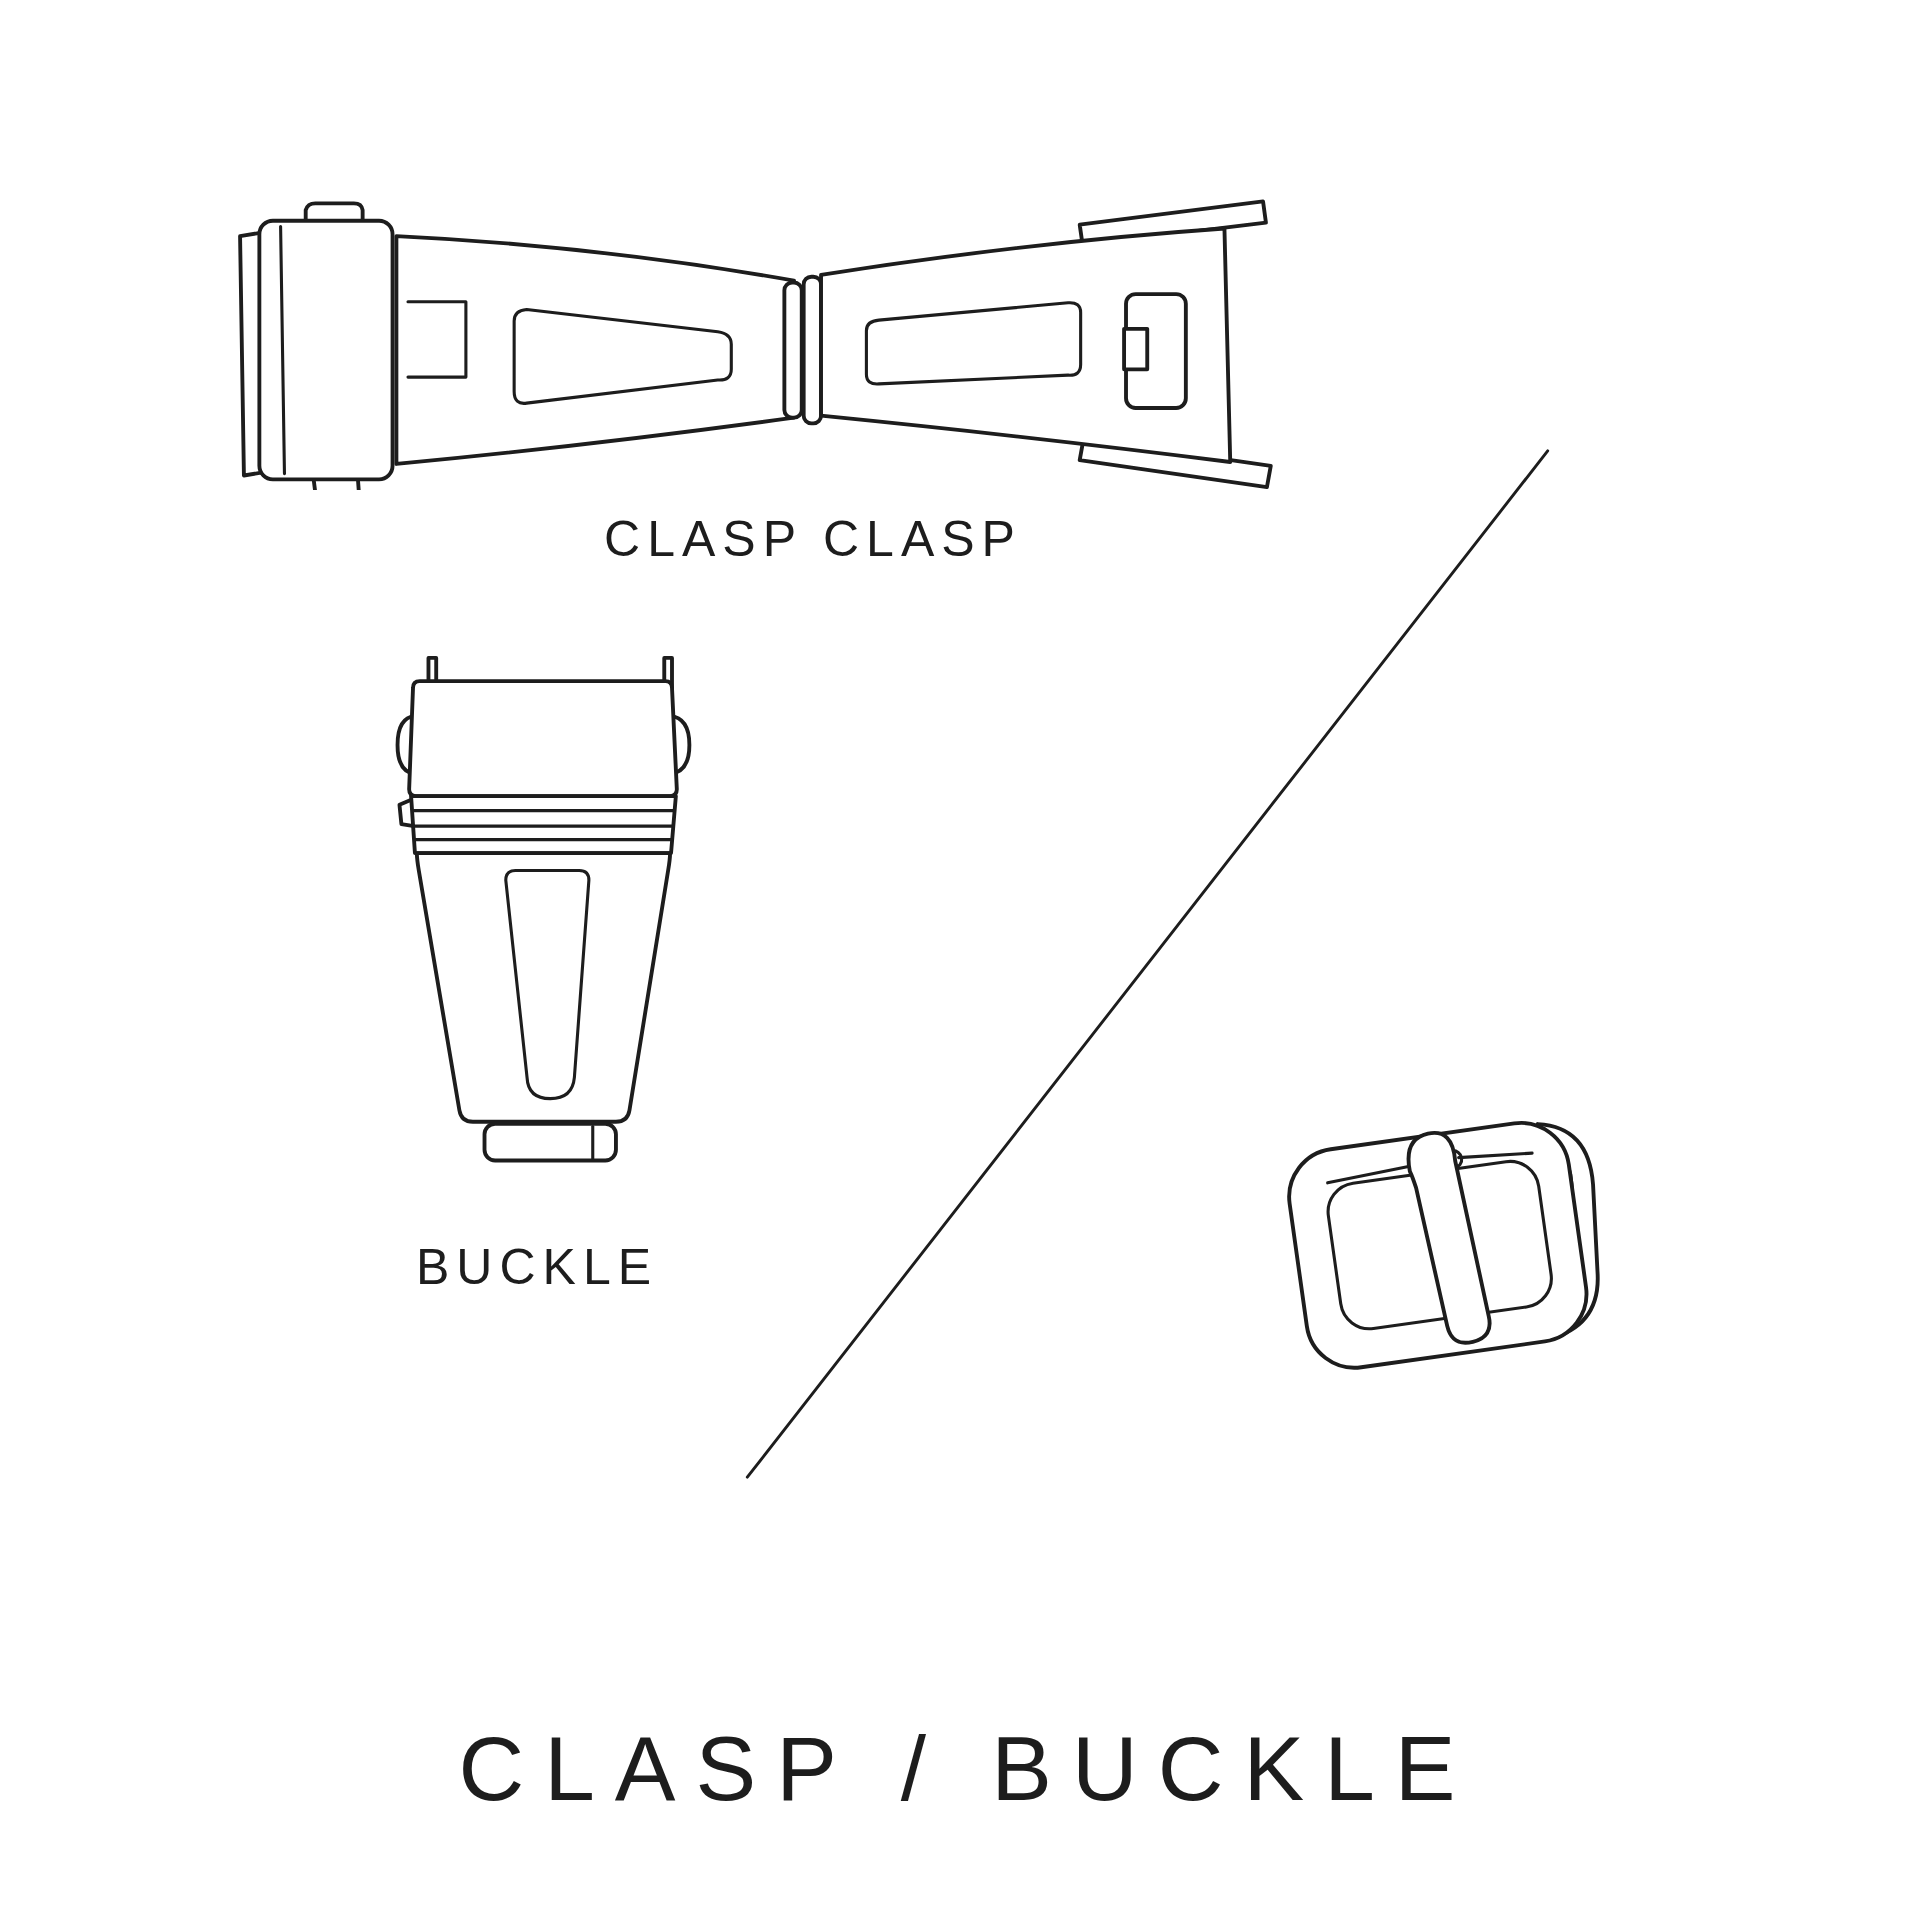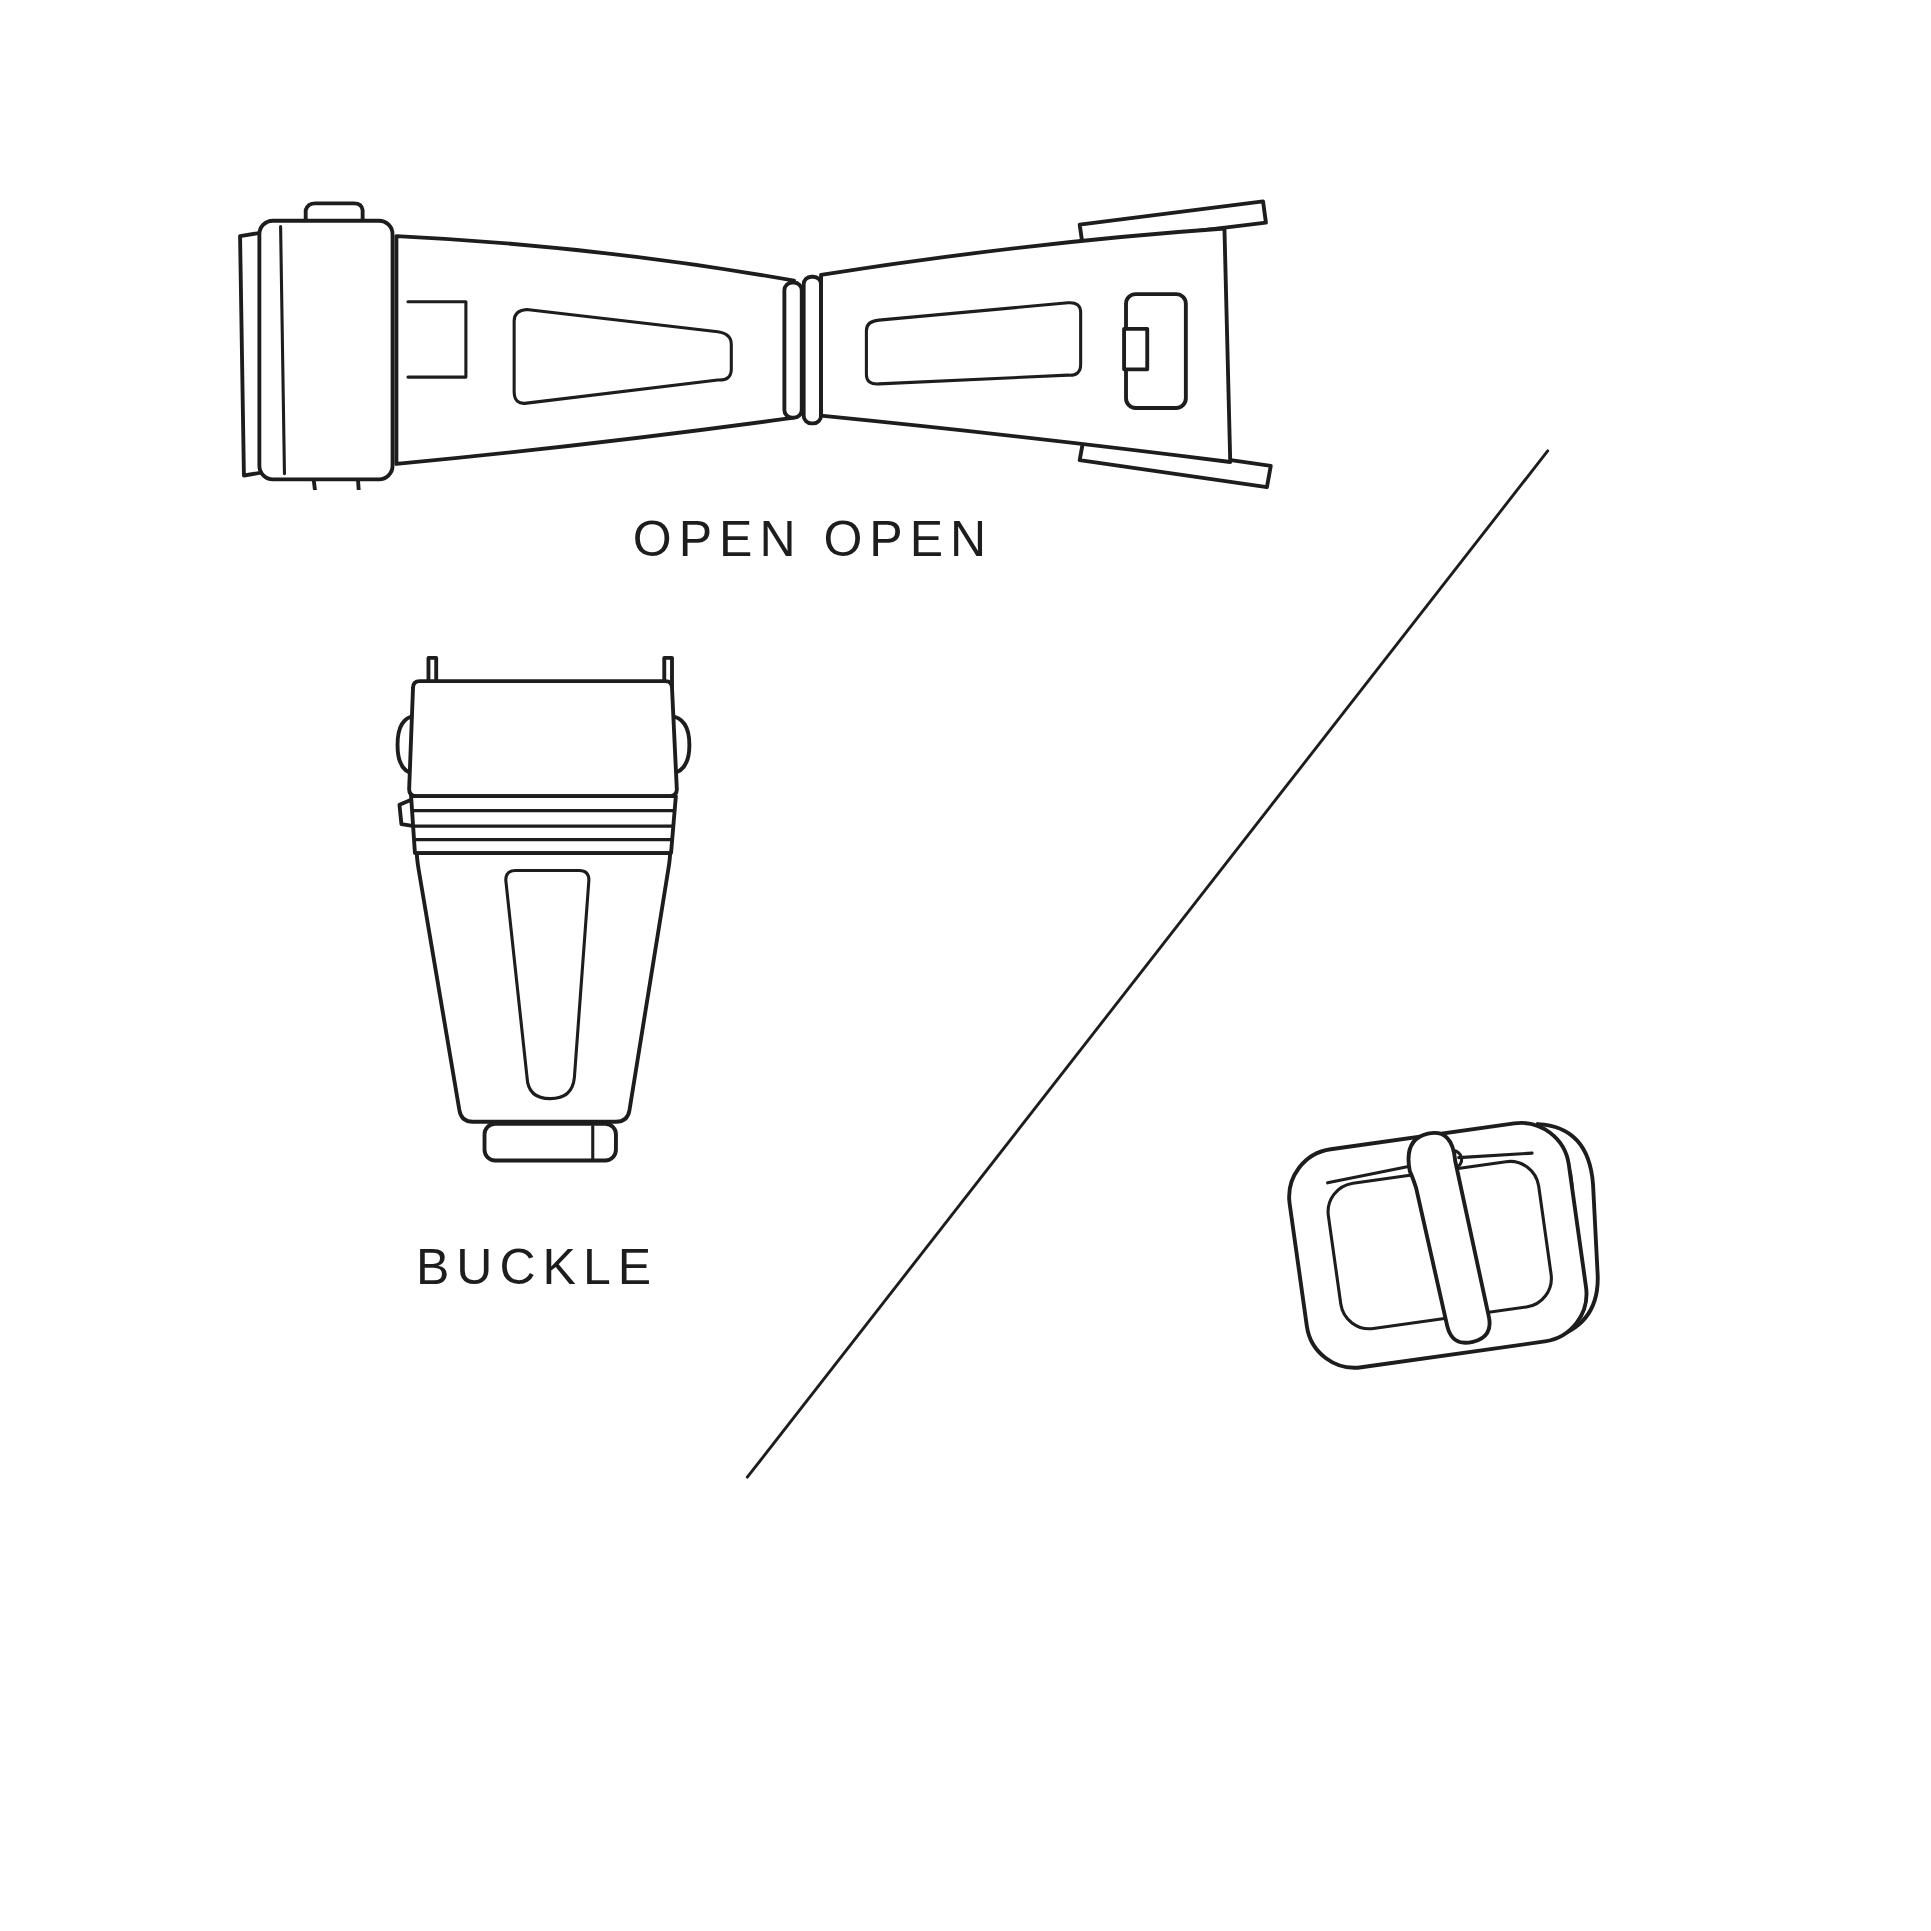--- a/index.html
+++ b/index.html
@@ -71,21 +71,21 @@
         <path class="lineart" d="M612,92 Q830,58 1030,44 L1036,286 Q832,260 612,238 Z"></path>
 
         <path class="lineart-thin" d="M672,139 L868,121 Q881,120 881,131 L881,185 Q881,197 868,196 L672,205 Q659,206 659,195 L659,150 Q659,140 672,139 Z"></path>
 
         <rect class="lineart" x="928" y="112" width="62" height="118" rx="10"></rect>
         <path class="lineart" d="M926,148 L950,148 L950,190 L926,190 Z"></path>
       </g>
     </svg>
   </div>
 
-  <div class="label" style="left:813px;top:510px;">OPEN OPEN</div>
+  <div class="label" style="left:813px;top:510px;">CLASP CLASP</div>
 
   <div class="illus" style="left:384px;top:656px;width:317px;height:546px;">
     <svg viewBox="0 0 328 565" aria-hidden="true">
       <g>
 
         <rect class="lineart" x="46" y="2" width="8" height="32"></rect>
         <rect class="lineart" x="290" y="2" width="8" height="32"></rect>
 
         <path class="lineart" d="M32,62 Q14,64 14,92 Q14,120 32,122 Z"></path>
         <path class="lineart" d="M296,62 Q316,64 316,92 Q316,120 296,122 Z"></path>
@@ -123,15 +123,16 @@
 
         <path class="lineart-thin" d="M100,92 L184,87"></path>
         <path class="lineart-thin" d="M238,85 L314,91"></path>
         <circle class="lineart-thin" cx="232" cy="86" r="9"></circle>
 
         <path class="lineart" d="M186,92 Q184,58 210,56 Q236,54 234,88 L246,252 Q248,274 226,276 Q204,278 202,256 L190,110 Q188,98 186,92 Z"></path>
       </g>
     </svg>
   </div>
 
+  <div class="title" style="left:967px;top:1717px;">CLASP / BUCKLE</div>
 
 </div>
 
 
 </body></html>

